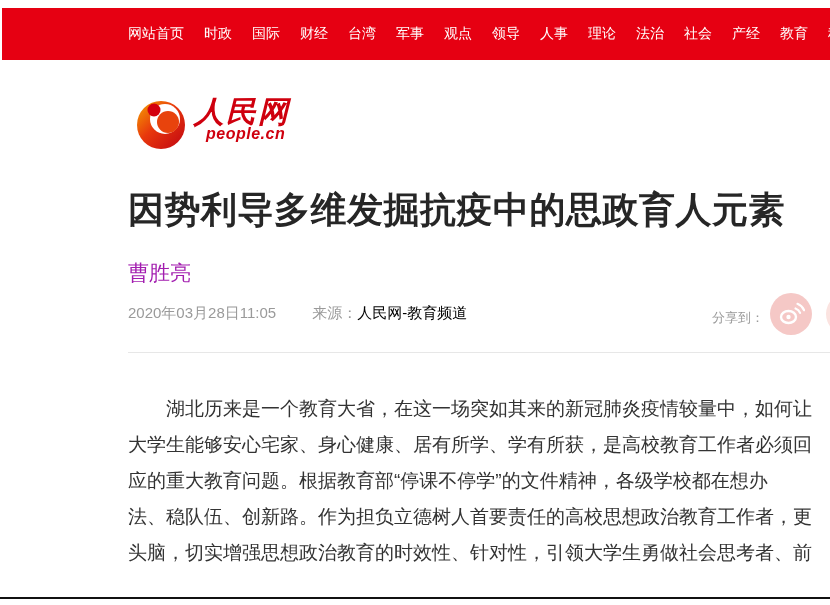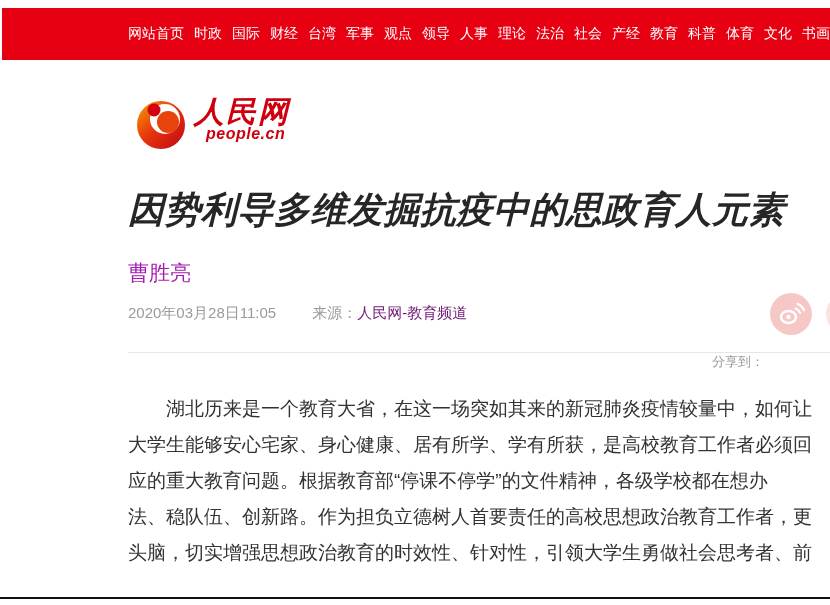--- a/index.html
+++ b/index.html
@@ -1,45 +1,45 @@
 <!DOCTYPE html>
 <html><head>
 <meta charset="utf-8">
 <style>
   html,body{margin:0;padding:0;background:#ffffff;}
   .page{position:relative;width:830px;height:605px;background:#fff;overflow:hidden;
         font-family:"Liberation Sans",sans-serif;}
 
   
   .topnav{position:absolute;left:2px;top:8px;width:828px;height:52px;background:#e60012;
-          display:flex;align-items:center;gap:10px;padding-left:126px;box-sizing:border-box;
+          display:flex;align-items:center;gap:20px;padding-left:126px;box-sizing:border-box;
           overflow:hidden;white-space:nowrap;}
   .nav-item{color:#ffffff;font-size:14px;text-decoration:none;flex:0 0 auto;cursor:pointer;}
 
   
   .logo{position:absolute;left:134px;top:96px;display:flex;align-items:flex-start;cursor:pointer;}
   .logo-txt{margin-left:4px;}
   .logo-cn{display:block;font-family:"Liberation Serif",serif;font-style:italic;font-weight:bold;
            color:#cf000e;font-size:30px;line-height:32px;letter-spacing:2px;}
   .logo-domain{display:block;color:#cf000e;font-weight:bold;font-size:16px;line-height:16px;
                padding-left:12px;margin-top:-2px;letter-spacing:0.5px;font-style:italic;}
   .breadcrumb{position:absolute;left:305px;top:116px;font-size:13px;color:#808080;}
   .breadcrumb a{color:#808080;text-decoration:none;cursor:pointer;}
   .crumb-sep{margin:0 5px;color:#909090;}
 
   
   .title{position:absolute;left:128px;top:185px;margin:0;font-size:36px;line-height:50px;
-         font-weight:700;color:#262626;white-space:nowrap;letter-spacing:0.5px;font-style:italic;}
+         font-weight:700;color:#262626;white-space:nowrap;letter-spacing:0.5px;}
   .author{position:absolute;left:128px;top:259px;font-size:21px;color:#a21caf;}
   .meta{position:absolute;left:128px;top:304px;font-size:15px;color:#9a9a9a;white-space:nowrap;}
   .meta .src-label{margin-left:32px;}
-  .meta a{color:#701a75;text-decoration:none;cursor:pointer;}
+  .meta a{color:#000000;text-decoration:none;cursor:pointer;}
 
   
-  .share-label{position:absolute;left:712px;top:309px;font-size:13px;color:#9a9a9a;margin-top:44px;}
+  .share-label{position:absolute;left:712px;top:309px;font-size:13px;color:#9a9a9a;}
   .share-btn{position:absolute;top:293px;width:42px;height:42px;border-radius:50%;
              display:block;cursor:pointer;}
   .share-weibo{left:770px;background:#f5c8c6;}
   .share-weibo svg{display:block;margin:7px auto 0;}
   .share-more{left:826px;background:#fbe3e0;}
 
   .divider{position:absolute;left:128px;top:352px;width:702px;height:1px;background:#e7e7e7;}
 
   
   .body-text{position:absolute;left:128px;top:391px;width:702px;font-size:19px;

